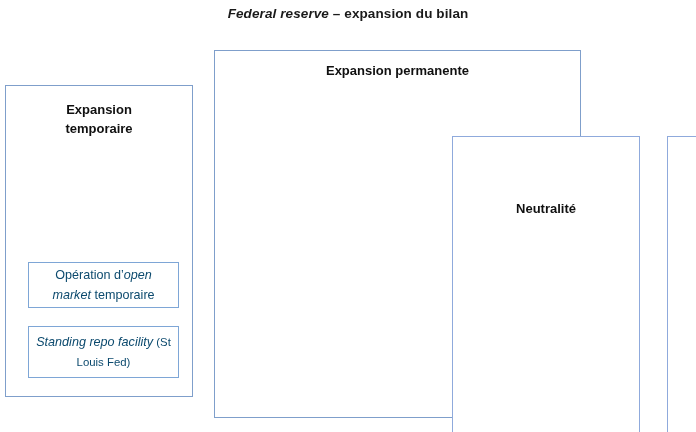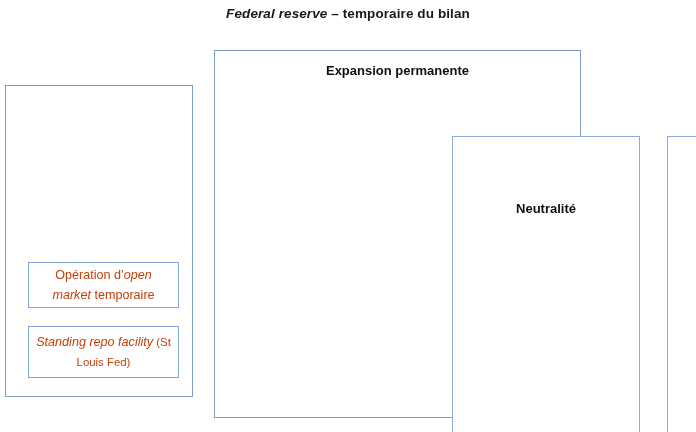--- a/index.html
+++ b/index.html
@@ -64,21 +64,21 @@
     box-sizing: border-box;
     background: #ffffff;
     border: 1.2px solid #7EA6D6;
     display: flex;
     align-items: center;
     justify-content: center;
     text-align: center;
     padding: 3px 6px;
     font-size: 12.6px;
     line-height: 20px;
-    color: #c2410c;
+    color: #0c4a6e;
   }
   .item-box .txt {
     display: block;
     width: 100%;
   }
   .item-box .it {
     font-style: italic;
   }
   .item-box .small {
     font-size: 11.4px;
@@ -97,25 +97,29 @@
   #box-assouplissement   { left: 452px; top: 85px;  width: 188px; height: 316px; }
   #head-assouplissement  { top: 14px; }
 
   #item-open-market-temp { left: 22px;  top: 176px; width: 151px; height: 46px; }
   #item-standing-repo    { left: 22px;  top: 240px; width: 151px; height: 52px; justify-content: flex-end; }
 </style>
 </head>
 <body>
 
 <div class="diagram-title">
-  <span class="it">Federal reserve</span><span> – temporaire du bilan</span>
+  <span class="it">Federal reserve</span><span> – expansion du bilan</span>
 </div>
 
 <div class="panel panel-outer" id="box-temporaire">
 
+  <div class="panel-heading" id="head-temporaire">
+    <span>Expansion</span><br>
+    <span>temporaire</span>
+  </div>
 
   <div class="item-box" id="item-open-market-temp">
     <span class="txt">
       <span>Opération d’</span><span class="it">open market</span><span> temporaire</span>
     </span>
   </div>
 
   <div class="item-box" id="item-standing-repo">
     <span class="txt">
       <span class="it">Standing repo facility</span><span class="small"> (St Louis Fed)</span>

